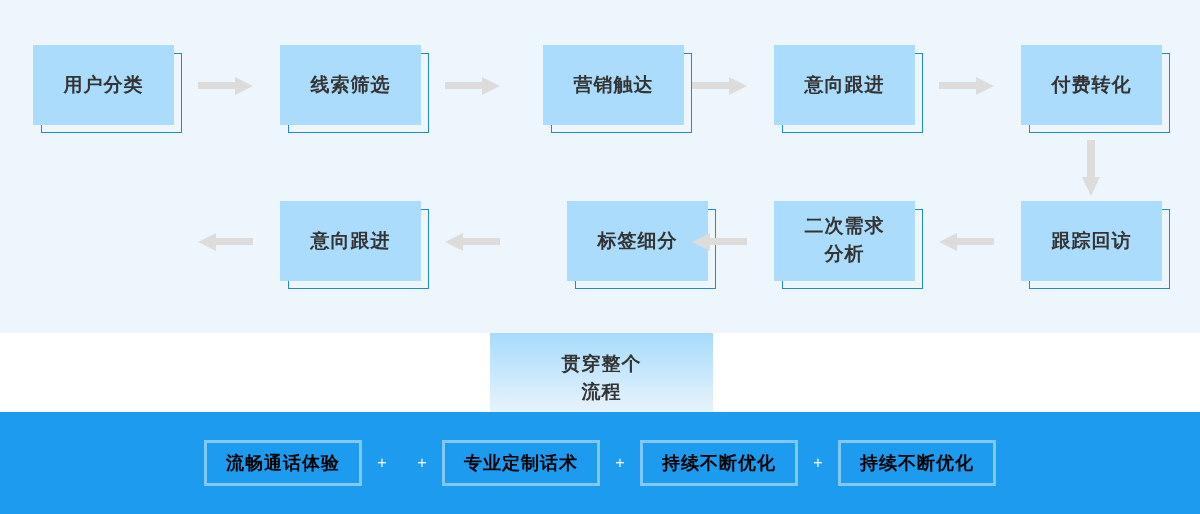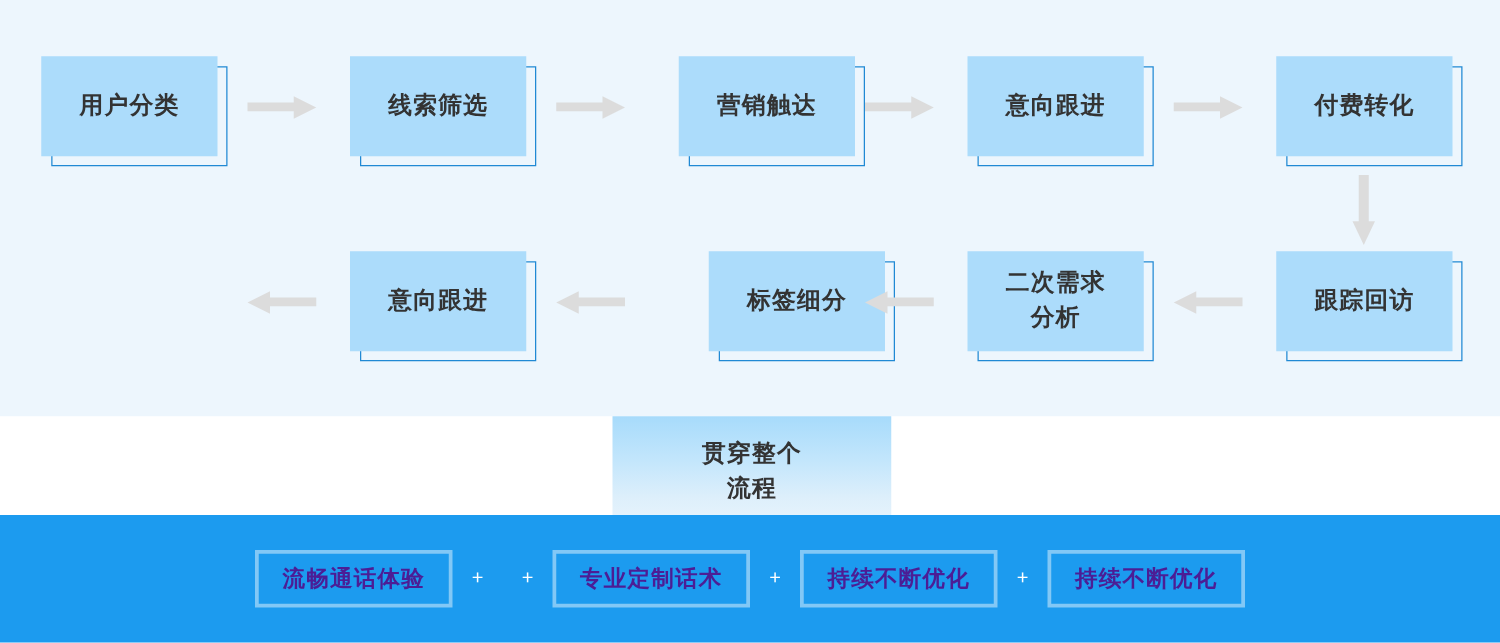--- a/index.html
+++ b/index.html
@@ -168,21 +168,21 @@
     justify-content: center;
   }
   .tag {
     box-sizing: border-box;
     height: 46px;
     padding: 0 19px;
     border: 3px solid rgba(255, 255, 255, 0.45);
     display: flex;
     align-items: center;
     justify-content: center;
-    color: #4c1d95;
+    color: #000000;
     font-size: 18px;
     font-weight: bold;
     letter-spacing: 1px;
     white-space: nowrap;
   }
   .plus {
     width: 40px;
     text-align: center;
     color: #ffffff;
     font-size: 16px;

